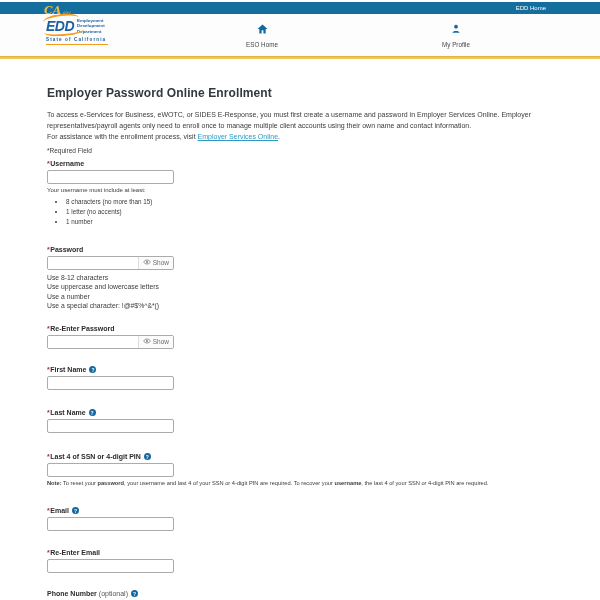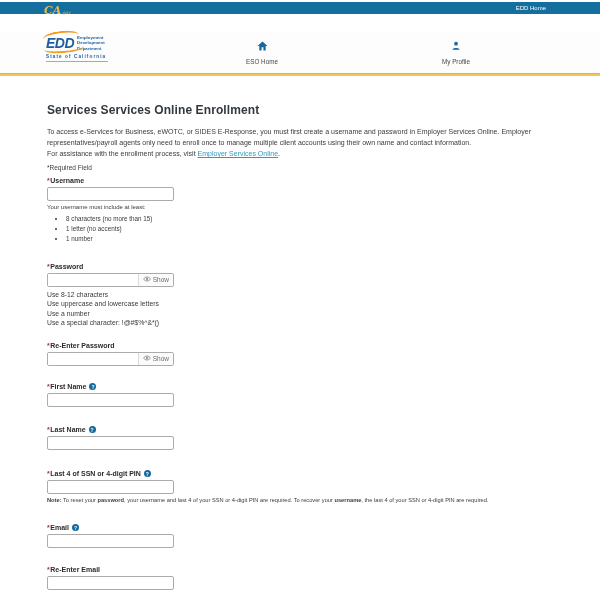--- a/index.html
+++ b/index.html
@@ -7,21 +7,21 @@
               font-family:"Liberation Sans", sans-serif; color:#3b3b3b; }
 
   
   .topbar { position:relative; margin-top:2px; height:12px; background:#156f9e; }
   .ca-logo { position:absolute; left:44px; top:-2px; color:#e6b94f; cursor:pointer; }
   .ca-logo .ca { font-family:"DejaVu Serif", serif; font-style:italic; font-weight:bold; font-size:11px; }
   .ca-logo .gov { font-family:"DejaVu Serif", serif; font-style:italic; font-size:4.5px; }
   .topbar-home { position:absolute; right:54px; top:3px; font-size:6px; color:#ffffff; cursor:pointer; }
 
   
-  .header { position:relative; height:42px; background:#fdfdfd;margin-top:17px; }
+  .header { position:relative; height:42px; background:#fdfdfd; }
 
   .edd-logo { position:absolute; left:46px; top:3px; width:62px; cursor:pointer; }
   .edd-top { display:flex; align-items:flex-start; }
   .edd-mark { position:relative; }
   .edd-mark .edd-word { font-size:14px; font-weight:bold; font-style:italic;
                         color:#1d5fa0; letter-spacing:-0.5px; line-height:16px; }
   .arc-top { position:absolute; left:-3px; top:-3px; width:36px; height:12px;
              border-top:2px solid #f49c1d; border-radius:50%; transform:rotate(-7deg); }
   .arc-bottom { position:absolute; left:-2px; bottom:-1px; width:40px; height:10px;
                 border-bottom:2px solid #f49c1d; border-radius:50%; transform:rotate(-5deg); }
@@ -125,21 +125,21 @@
     </span>
     <span class="lbl">My Profile</span>
   </div>
 
 </div>
 
 <div class="gold-line"></div>
 
 <div class="content">
 
-  <h1>Services Services Online Enrollment</h1>
+  <h1>Employer Password Online Enrollment</h1>
 
   <p class="intro">To access e-Services for Business, eWOTC, or SIDES E-Response, you must first create a username and password in Employer Services Online. Employer representatives/payroll agents only need to enroll once to manage multiple client accounts using their own name and contact information.</p>
 
   <p class="assist"><span>For assistance with the enrollment process, visit </span><a>Employer Services Online</a><span>.</span></p>
 
   <p class="required-note">*Required Field</p>
 
   <div class="field-label mt-username">
     <span class="req">*</span>
       <span>Username</span>

